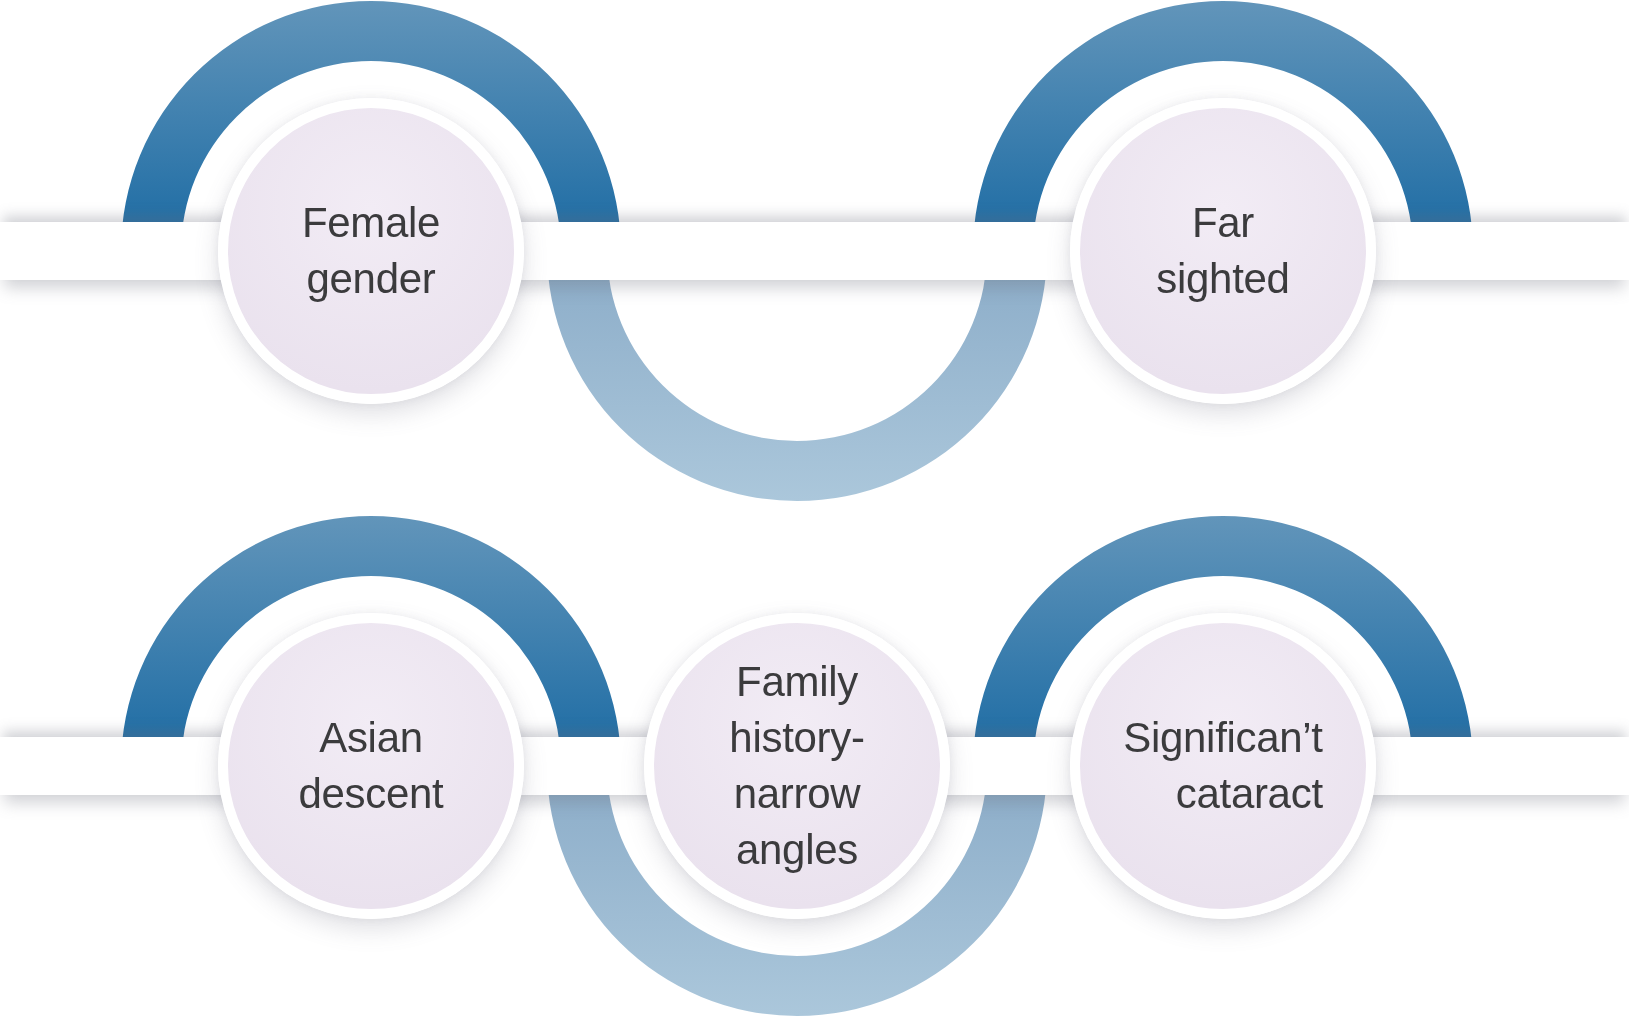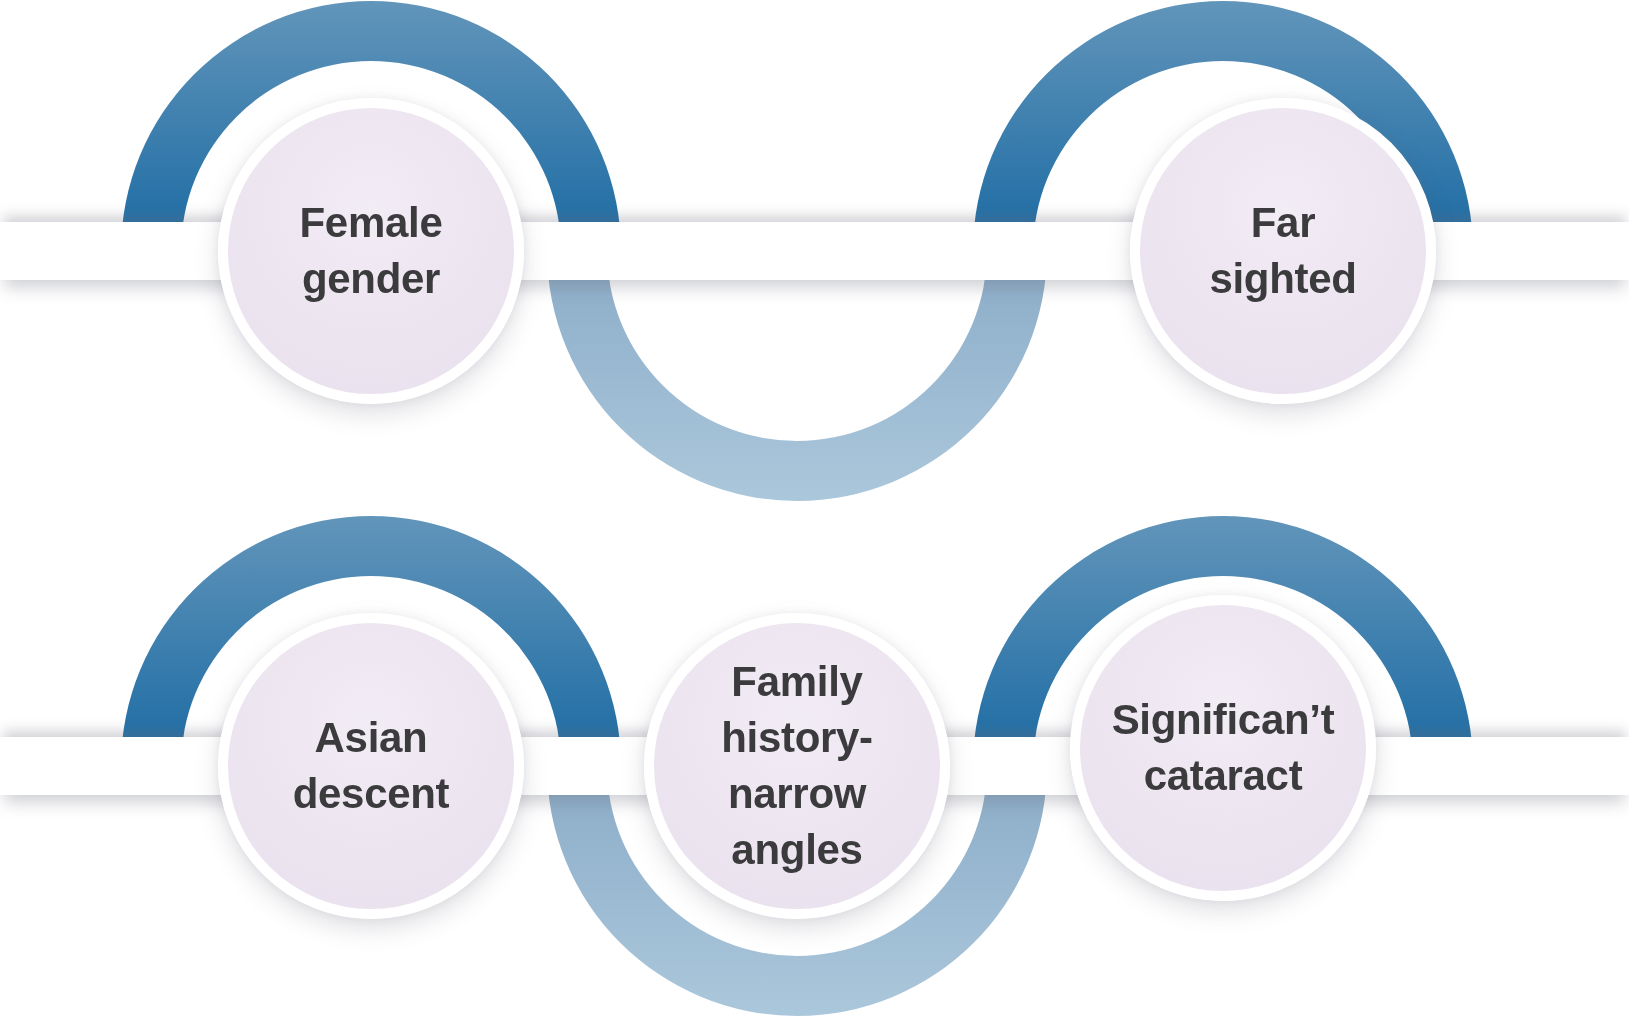--- a/index.html
+++ b/index.html
@@ -48,28 +48,27 @@
     justify-content: center;
     text-align: center;
     z-index: 3;
   }
   .node-label {
     white-space: pre-line;
     font-size: 42px;
     line-height: 1.33;
     letter-spacing: -0.3px;
     color: var(--text, #3b3b3d);
-    font-weight: bold;
   }
   .n1 { left: 218px;  top: 98px; }
   .n2 { left: 644px;  top: 98px; }
-  .n3 { left: 1130px; top: 98px; align-items: center; }
+  .n3 { left: 1070px; top: 98px; align-items: center; }
   .n4 { left: 218px;  top: 613px; }
   .n5 { left: 644px;  top: 613px; }
-  .n6 { left: 1070px; top: 595px; }
+  .n6 { left: 1070px; top: 613px; text-align: right; }
 </style>
 </head>
 <body>
 
 <div class="canvas">
 
   <svg class="arcs-layer" viewBox="0 0 1629 1019" xmlns="http://www.w3.org/2000/svg">
     <defs>
       <linearGradient id="gradDark" x1="0" y1="1" x2="0" y2="0">
         <stop offset="0" stop-color="#1a6aa3"></stop>

